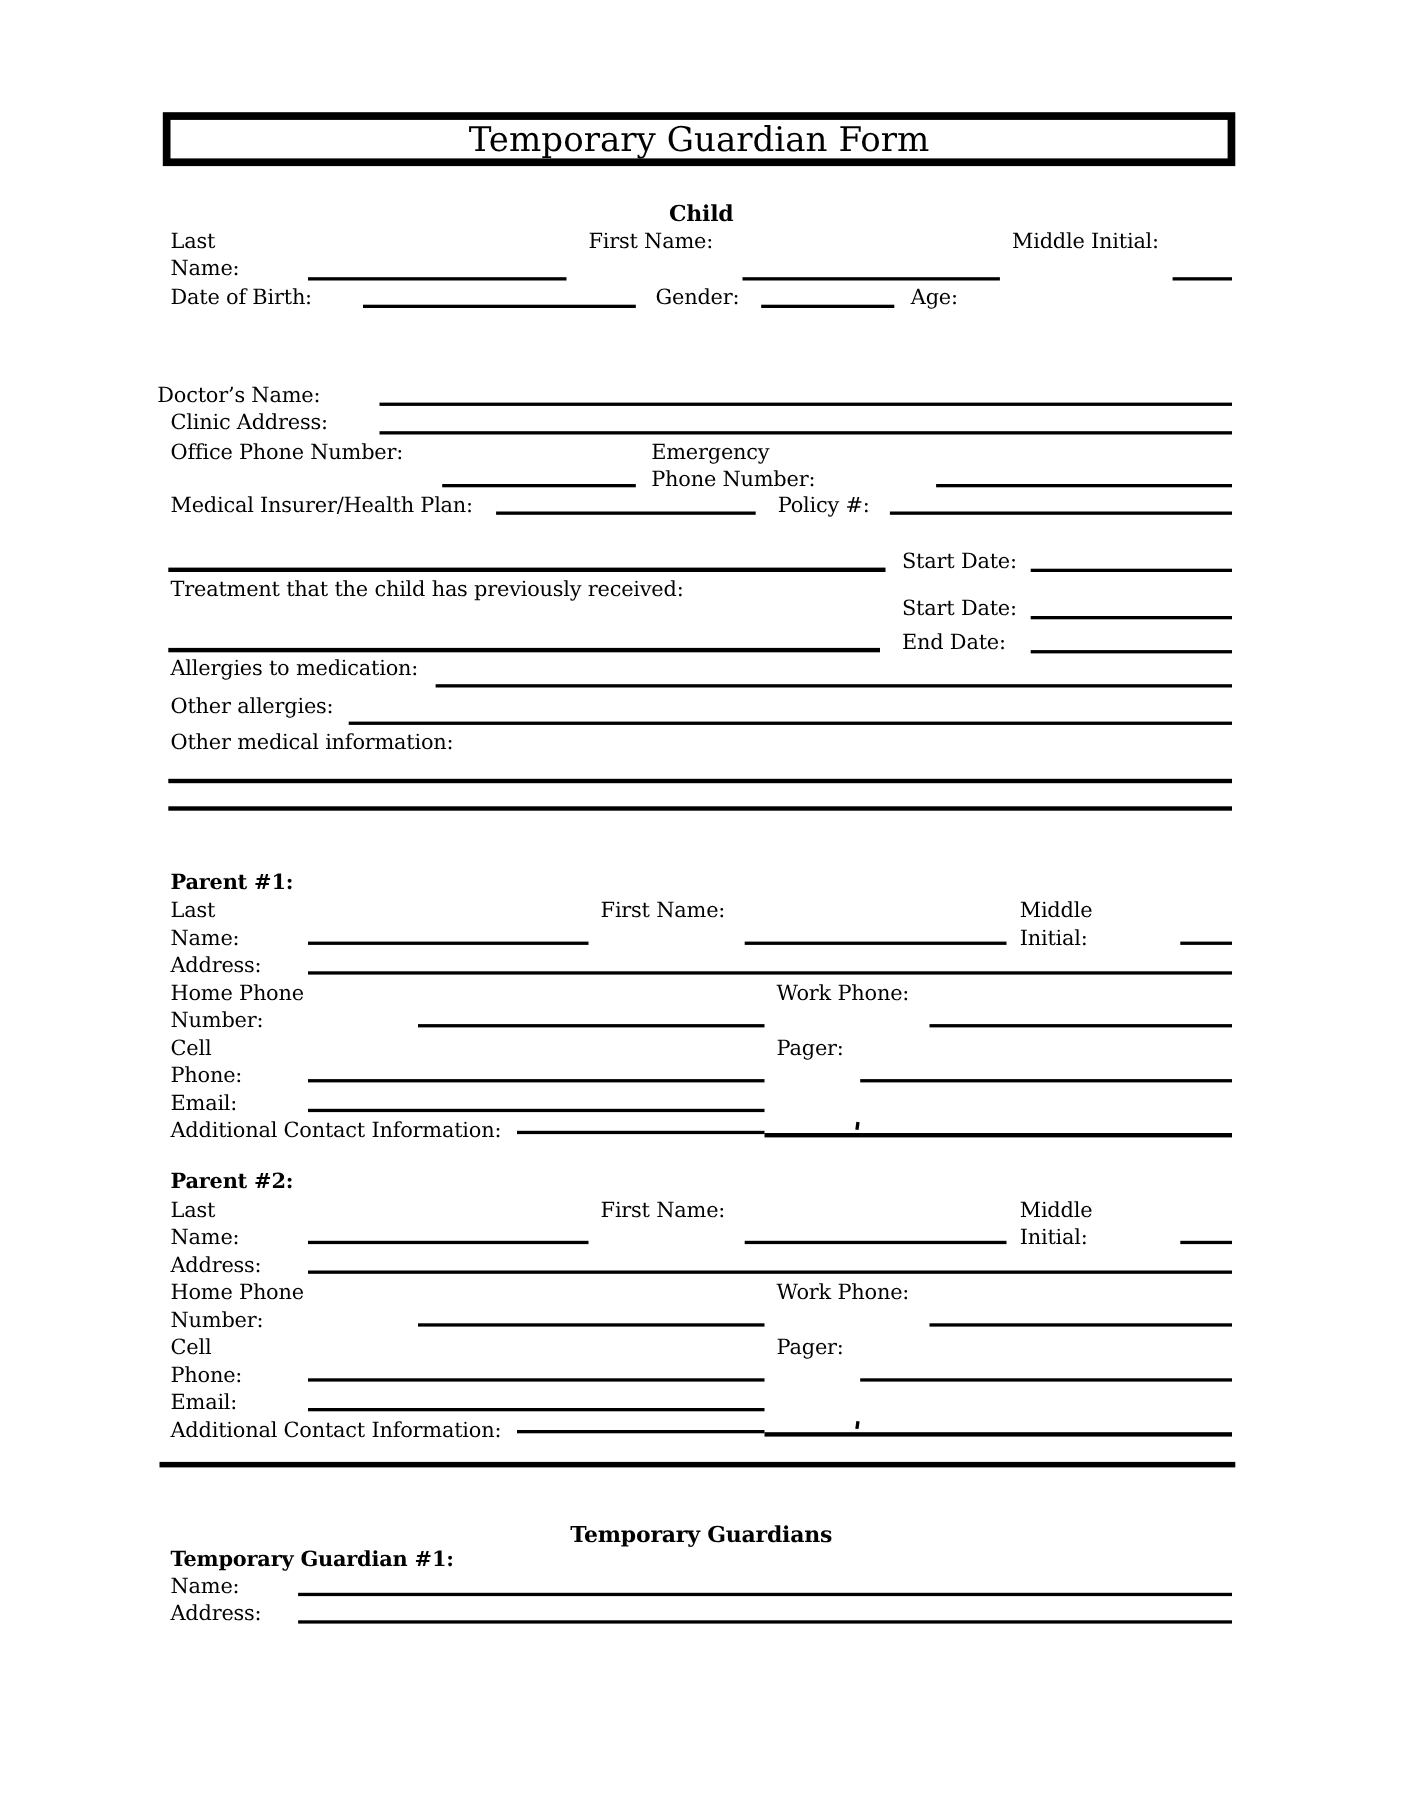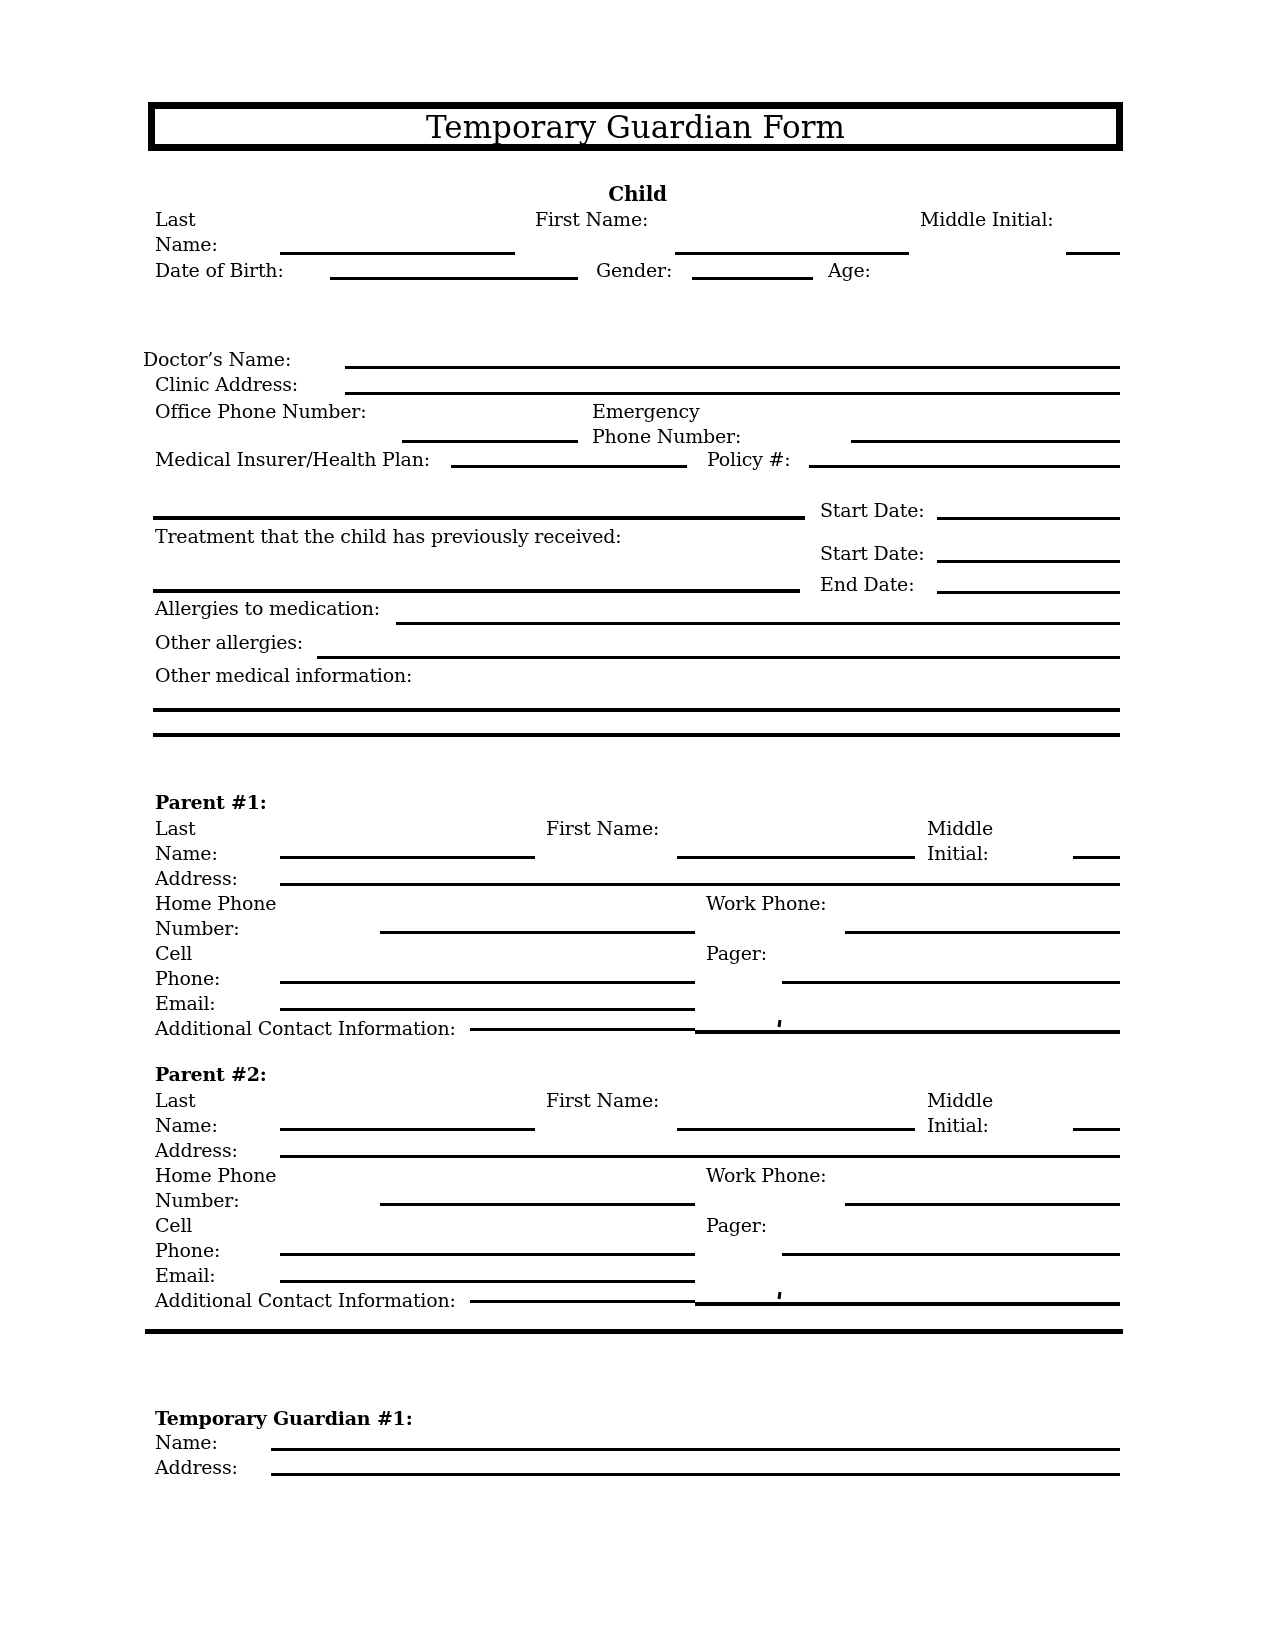--- a/index.html
+++ b/index.html
@@ -153,20 +153,21 @@
   <div class="lbl" style="left:155px;top:1263px;">Email:</div>
   <div class="line" style="left:280px;top:1280px;width:415px;"></div>
 
   <div class="lbl" style="left:155px;top:1288px;">Additional Contact Information:</div>
   <div class="line" style="left:470px;top:1300px;width:225px;"></div>
   <div class="line thick" style="left:695px;top:1302px;width:425px;"></div>
   <div class="tick" style="left:778px;top:1292px;"></div>
 
   <div class="line divider" style="left:145px;top:1329px;width:978px;"></div>
 
+  <div class="heading" style="top:1383px;">Temporary Guardians</div>
   <div class="lbl b" style="left:155px;top:1406px;">Temporary Guardian #1:</div>
 
   <div class="lbl" style="left:155px;top:1430px;">Name:</div>
   <div class="line" style="left:271px;top:1448px;width:849px;"></div>
 
   <div class="lbl" style="left:155px;top:1455px;">Address:</div>
   <div class="line" style="left:271px;top:1473px;width:849px;"></div>
 
 </div>
 

